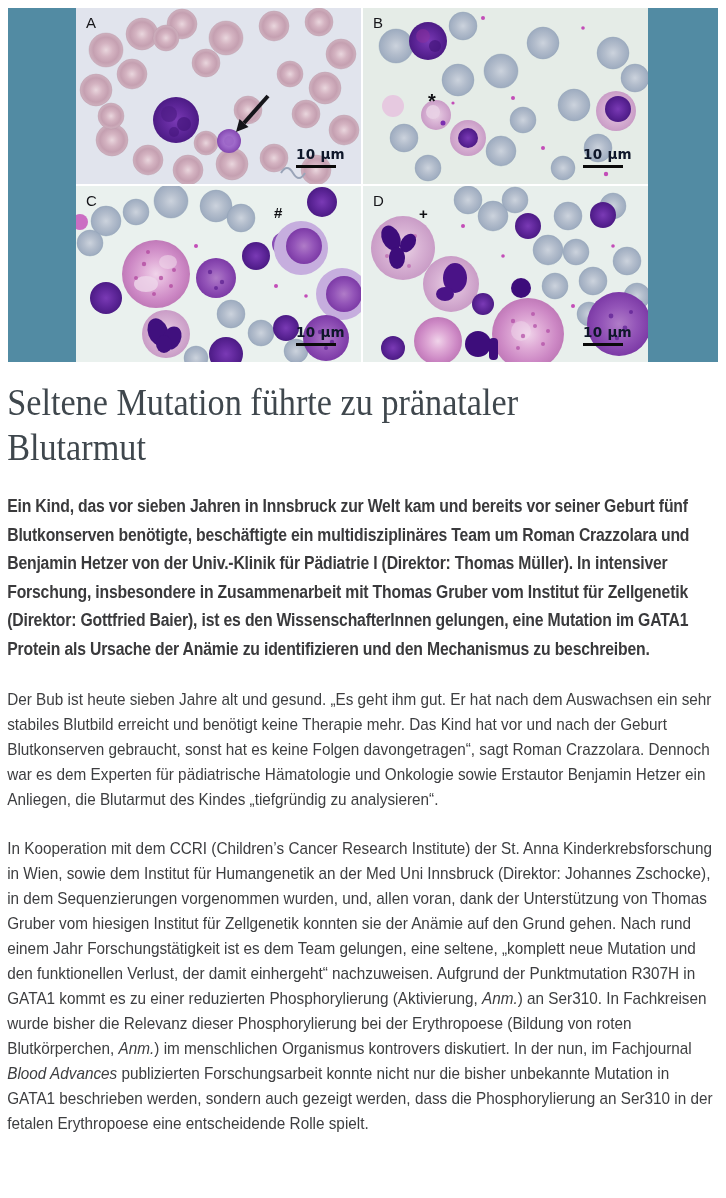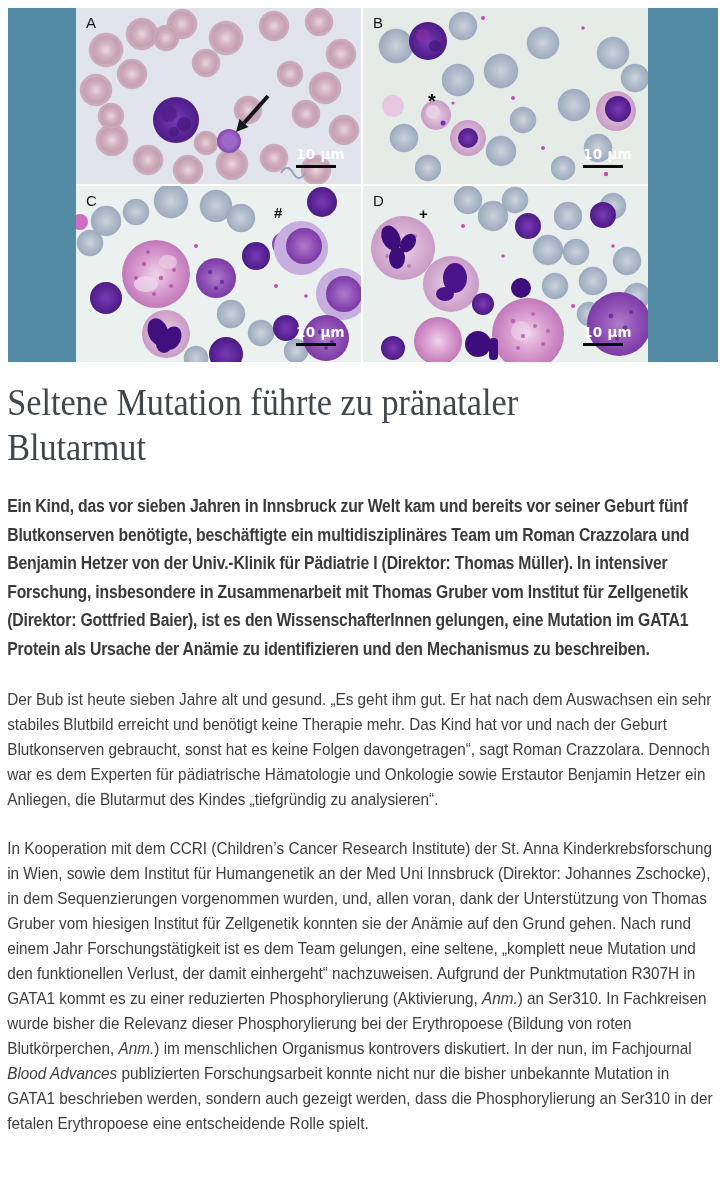--- a/index.html
+++ b/index.html
@@ -18,21 +18,21 @@
   .plabel{
     position:absolute;font-size:15px;color:#16161a;letter-spacing:.5px;
   }
   .psym{
     position:absolute;font-weight:700;color:#101014;
   }
   .sym-b{left:352px;top:82px;font-size:20px;}
   .sym-c{left:198px;top:196px;font-size:15px;}
   .sym-d{left:343px;top:197px;font-size:15px;}
   .pscale{
-    position:absolute;font-weight:700;font-size:13.5px;color:#ffffff;
+    position:absolute;font-weight:700;font-size:13.5px;color:#0f172a;
     font-family:"DejaVu Sans",sans-serif;letter-spacing:.3px;
   }
   .pbar{position:absolute;width:40px;height:3px;background:#0a0a0a;}
   
   .article{
     width:800px;box-sizing:border-box;padding:0 8px;
     transform:scaleX(0.9);transform-origin:0 0;
   }
   h1{
     font-family:"Liberation Serif","DejaVu Serif",serif;

